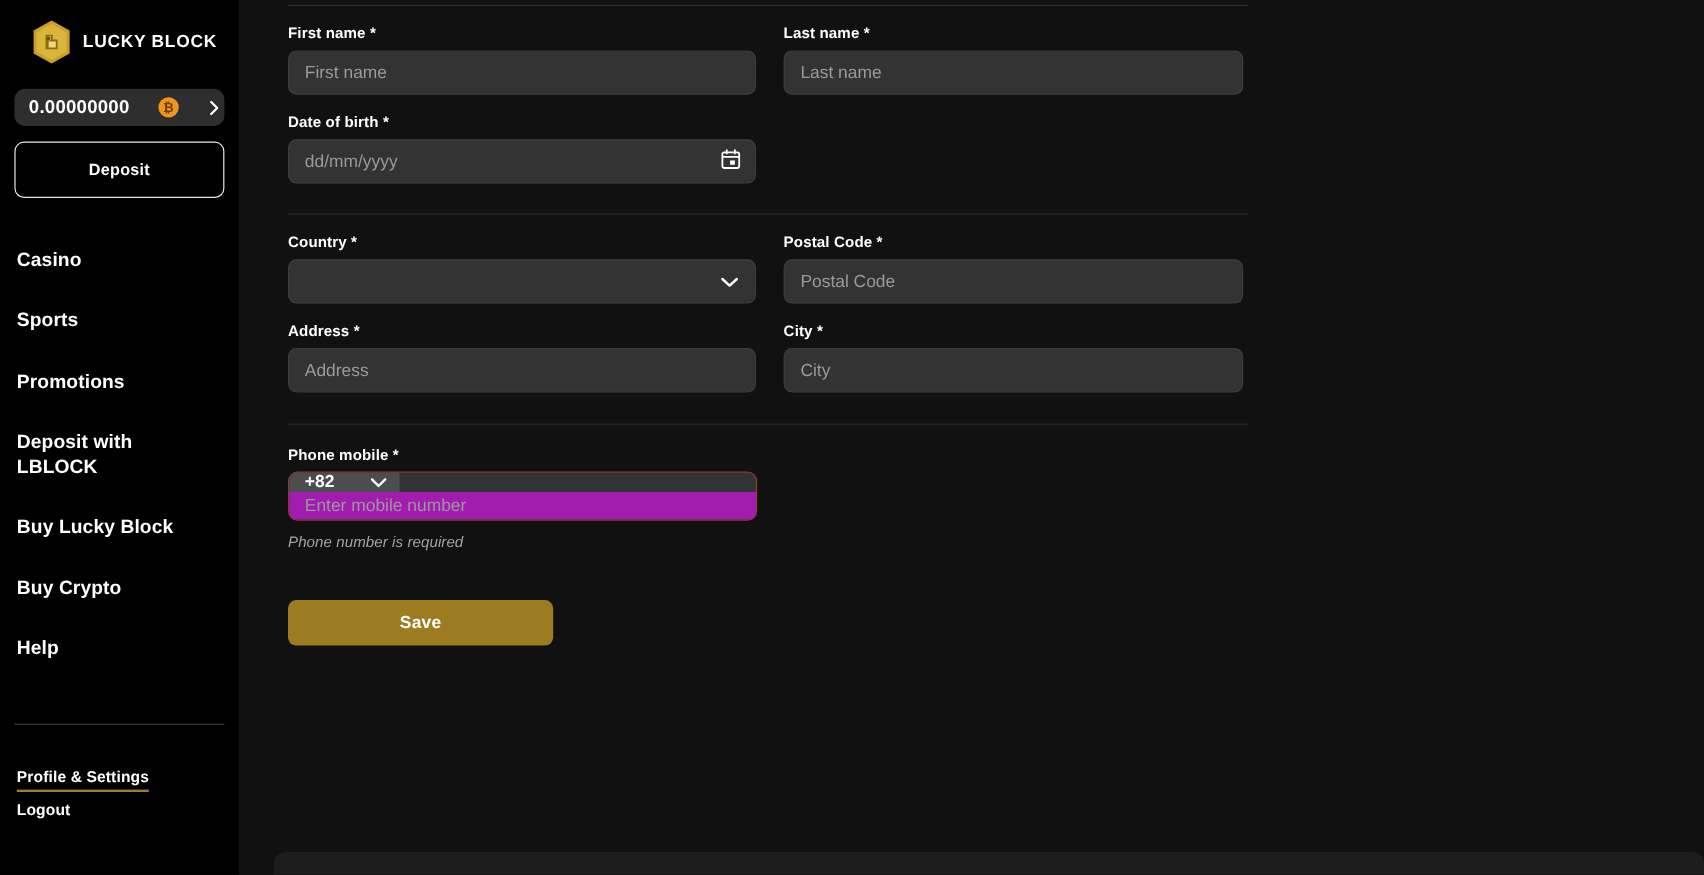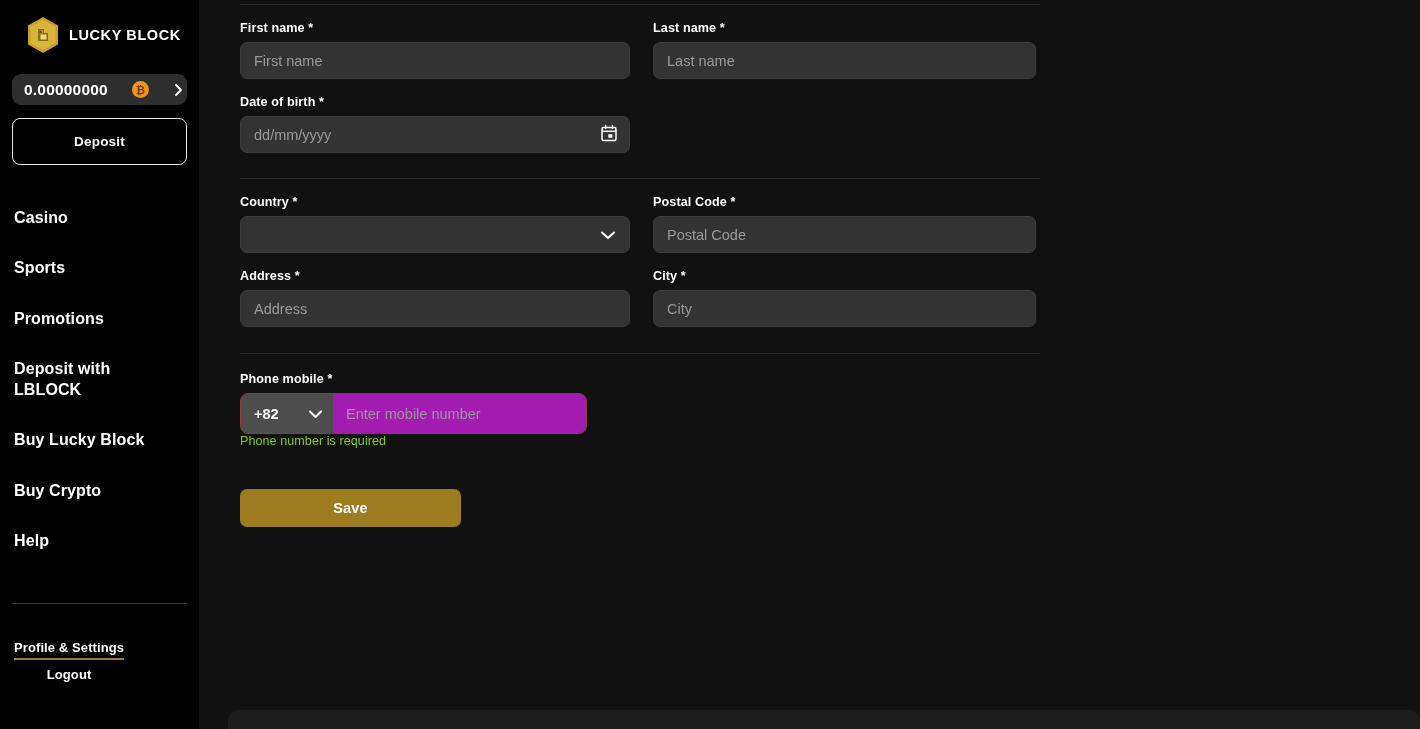--- a/index.html
+++ b/index.html
@@ -90,21 +90,20 @@
   }
   .footer-nav { position: absolute; left: 14px; top: 640px; }
   .footer-link {
     display: block;
     font-size: 13px;
     font-weight: 700;
     color: #ffffff;
     letter-spacing: 0.1px;
     cursor: pointer;
     margin-bottom: 9px;
-    text-align: center;
   }
   .footer-link.active { border-bottom: 2px solid #9a7b3a; padding-bottom: 3px; width: fit-content; margin-bottom: 7px; }
 
   
   .main {
     flex: 1;
     height: 729px;
     background: #111111;
     position: relative;
     overflow: hidden;
@@ -167,26 +166,27 @@
     cursor: pointer;
     color: #ffffff;
     font-size: 14.5px;
   }
   .select-value { flex: 1; }
   .select-chevron { display: flex; align-items: center; }
 
   
   .phone-group {
     display: flex;
-    width: 347px;
+    width: 391px;
     height: 41px;
     border: 1px solid #8e3a3a;
     border-radius: 8px;
     overflow: hidden;
     background: #333333;
+    flex-direction: column;
   }
   .phone-prefix {
     width: 92px;
     background: #4d4d4d;
     display: flex;
     align-items: center;
     padding: 0 10px 0 13px;
     cursor: pointer;
     flex: none;
   }
@@ -197,23 +197,25 @@
     background: #a21caf;
     border: 0;
     outline: none;
     color: #ffffff;
     font-size: 14.5px;
     font-family: "Liberation Sans", sans-serif;
     padding: 0 13px;
   }
   .phone-input::placeholder { color: #9a9a9a; opacity: 1; }
   .error-msg {
+    margin-top: 11px;
     font-size: 12.6px;
-    color: #84cc16;
+    color: #a3a3a3;
     letter-spacing: 0.05px;
+    font-style: italic;
   }
 
   .save-btn {
     margin-top: 41px;
     width: 221px;
     height: 38px;
     background: #9d7b20;
     border: 0;
     border-radius: 7px;
     color: #ffffff;

